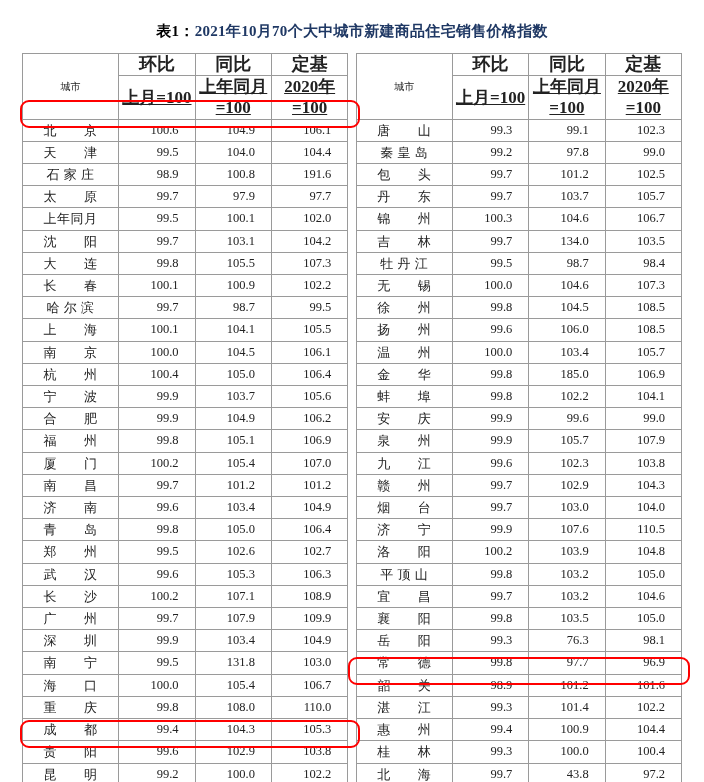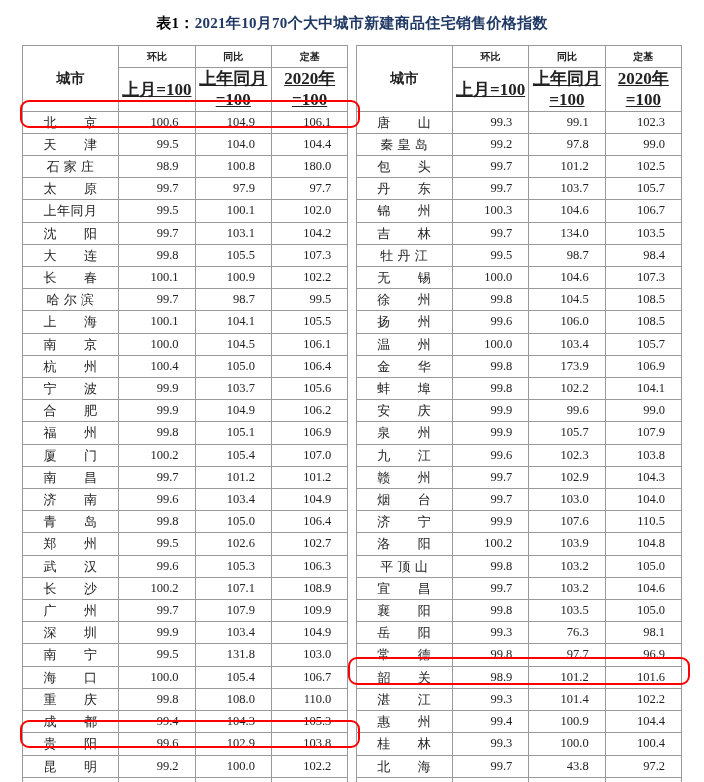--- a/index.html
+++ b/index.html
@@ -4,21 +4,21 @@
 <style>
   html,body{margin:0;padding:0;}
   body{
     width:704px;height:782px;
     background:#ffffff;
     font-family:"Liberation Serif", serif;
     color:#1a1a1a;
   }
   .page{
     width:704px;height:782px;position:relative;box-sizing:border-box;
-    padding:0;
+    padding:8px;
   }
   .title{
     text-align:center;
     font-size:15px;
     font-weight:bold;
     color:#1f3864;
     padding:14px 0 12px 0;
     letter-spacing:0.3px;
   }
   .title .t-label{color:#000;}
@@ -31,25 +31,25 @@
   th,td{
     border:1px solid #9a9a9a;
     font-size:12.5px;
     text-align:center;
     height:21.2px;
     padding:0;
     line-height:21.2px;
     color:#222;
   }
   .hdr-city{
-    font-size:14px;
-    font-weight:bold;
+    font-size:10px;
+    font-weight:normal;
   }
   .hdr-top{
-    font-size:10px;
+    font-size:18px;
   }
   .hdr-sub{
     font-size:17px;
     text-decoration:underline;
   }
   td.city{
     font-size:13px;
     letter-spacing:0.5px;
     text-align:center;
     padding:0 6px;
@@ -135,21 +135,21 @@
             <td class="gap"></td>
             <td class="city">秦 皇 岛</td>
             <td class="val">99.2</td>
             <td class="val">97.8</td>
             <td class="val">99.0</td>
           </tr>
           <tr>
             <td class="city">石 家 庄</td>
             <td class="val">98.9</td>
             <td class="val">100.8</td>
-            <td class="val">180.0</td>
+            <td class="val">191.6</td>
             <td class="gap"></td>
             <td class="city">包　　头</td>
             <td class="val">99.7</td>
             <td class="val">101.2</td>
             <td class="val">102.5</td>
           </tr>
           <tr>
             <td class="city">太　　原</td>
             <td class="val">99.7</td>
             <td class="val">97.9</td>
@@ -238,21 +238,21 @@
             <td class="val">105.7</td>
           </tr>
           <tr>
             <td class="city">杭　　州</td>
             <td class="val">100.4</td>
             <td class="val">105.0</td>
             <td class="val">106.4</td>
             <td class="gap"></td>
             <td class="city">金　　华</td>
             <td class="val">99.8</td>
-            <td class="val">173.9</td>
+            <td class="val">185.0</td>
             <td class="val">106.9</td>
           </tr>
           <tr>
             <td class="city">宁　　波</td>
             <td class="val">99.9</td>
             <td class="val">103.7</td>
             <td class="val">105.6</td>
             <td class="gap"></td>
             <td class="city">蚌　　埠</td>
             <td class="val">99.8</td>

